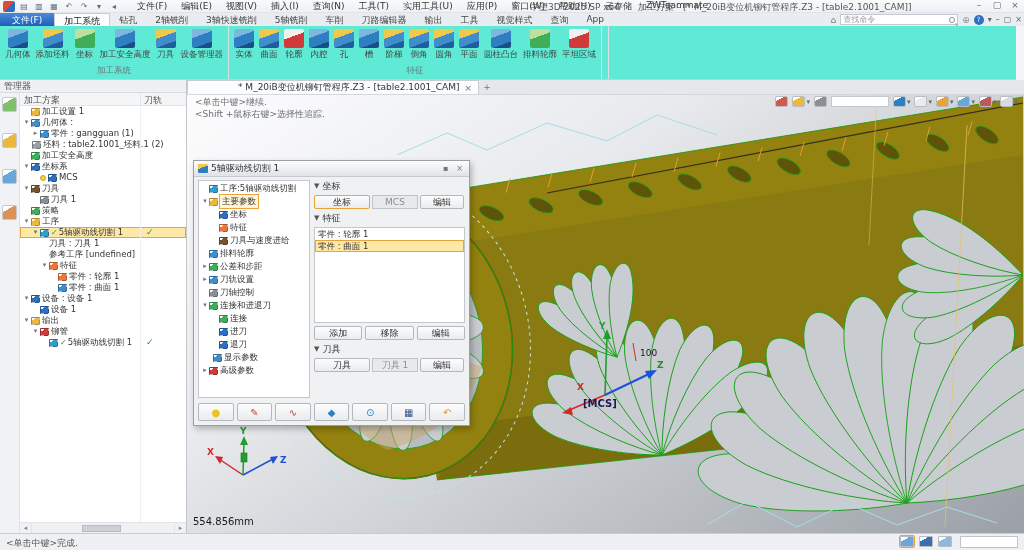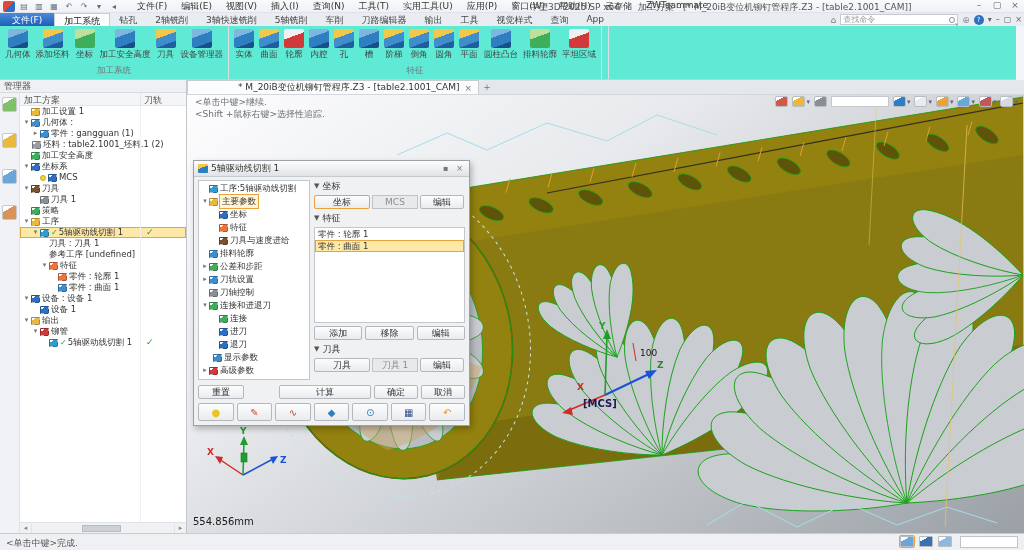--- a/index.html
+++ b/index.html
@@ -740,27 +740,20 @@
             <span class="tri">▼</span>
             <span>刀具</span>
           </div>
         <div class="fieldrow">
           <div class="btn w56">刀具</div>
           <div class="fld w46">刀具 1</div>
           <div class="btn w44">编辑</div>
         </div>
       </div>
     </div>
-    <div class="dlg-actions">
-      <div class="btn aw1">重置</div>
-      <div class="aspace"></div>
-      <div class="btn aw2">计算</div>
-      <div class="btn aw3">确定</div>
-      <div class="btn aw3">取消</div>
-    </div>
     <div class="dlg-icons" id="dlgicons">
         <div class="ibtn" style="color: rgb(232, 197, 32);">●</div>
         <div class="ibtn" style="color: rgb(208, 74, 58);">✎</div>
         <div class="ibtn" style="color: rgb(192, 58, 58);">∿</div>
         <div class="ibtn" style="color: rgb(46, 127, 194);">◆</div>
         <div class="ibtn" style="color: rgb(46, 127, 194);">⊙</div>
         <div class="ibtn" style="color: rgb(53, 80, 138);">▦</div>
         <div class="ibtn" style="color: rgb(232, 147, 42);">↶</div>
       </div>
   </div>

